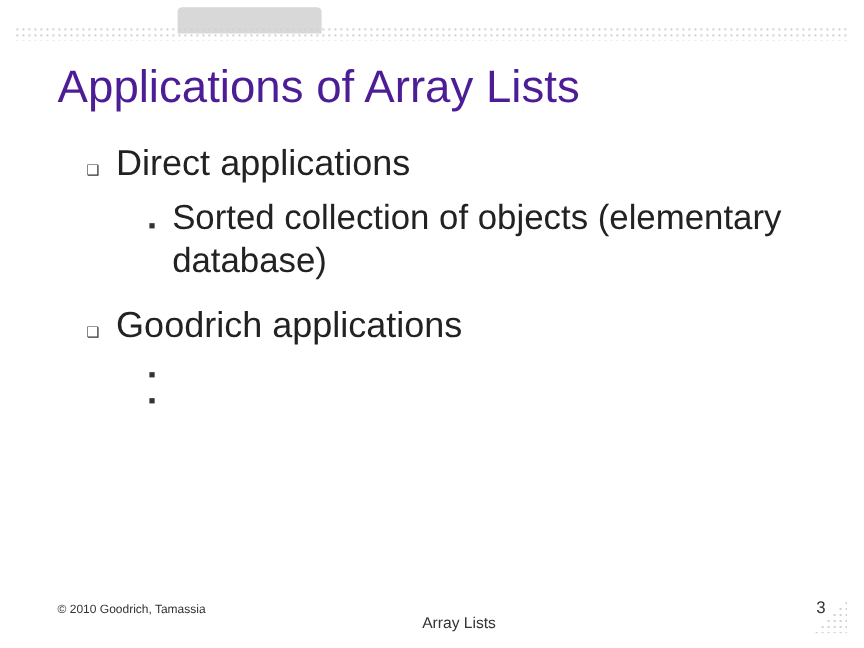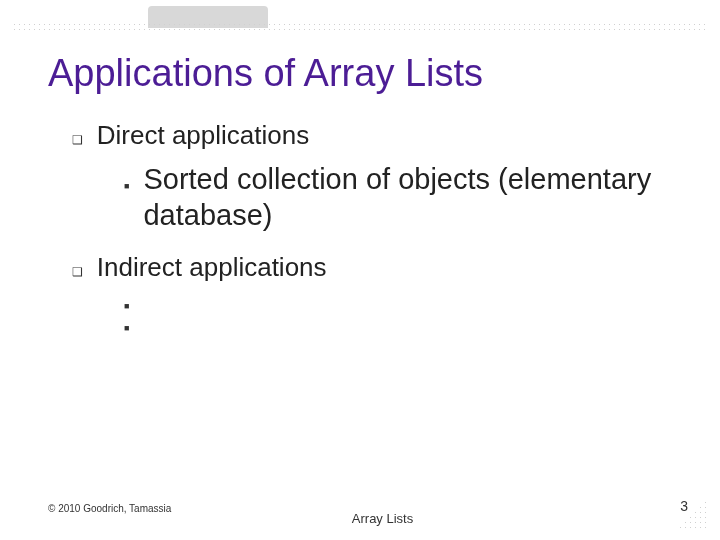--- a/index.html
+++ b/index.html
@@ -48,21 +48,21 @@
     align-items: baseline;
     margin-bottom: 10px;
   }
   .lvl1 .bullet {
     font-size: 12px;
     color: #333;
     margin-right: 14px;
     margin-top: 6px;
   }
   .lvl1 .text {
-    font-size: 26px;
+    font-size: 30px;
     color: #222;
   }
   .lvl2 {
     display: flex;
     align-items: baseline;
     margin-left: 52px;
     margin-bottom: 4px;
   }
   .lvl2 .bullet {
     font-size: 9px;
@@ -127,21 +127,21 @@
   </div>
   <div class="lvl2">
     <span class="bullet">■</span>
     <span class="text">Sorted collection of objects (elementary database)</span>
   </div>
 
   <div class="gap"></div>
 
   <div class="lvl1">
     <span class="bullet">❑</span>
-    <span class="text">Indirect applications</span>
+    <span class="text">Goodrich applications</span>
   </div>
   <div class="lvl2">
     <span class="bullet">■</span>
   </div>
   <div class="lvl2">
     <span class="bullet">■</span>
   </div>
 
 </div>
 

